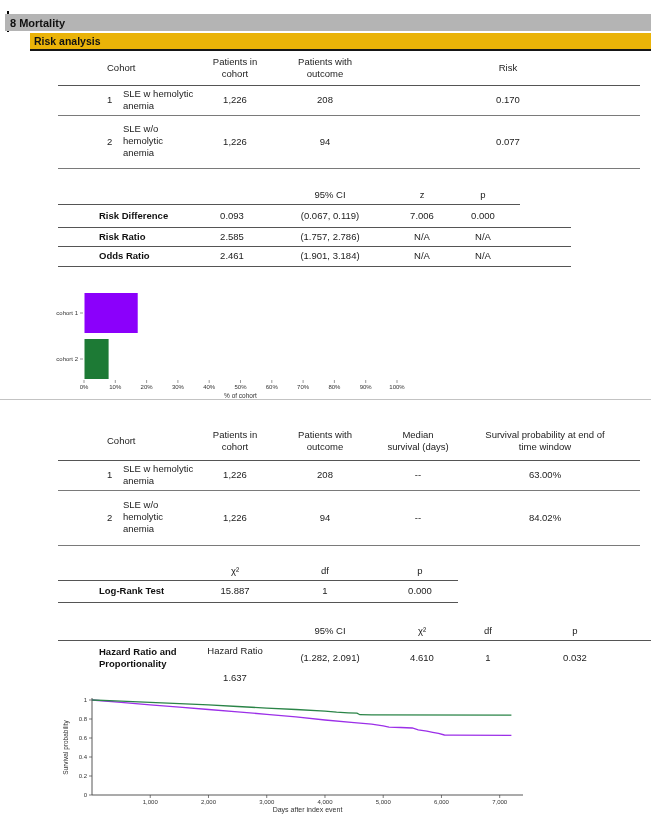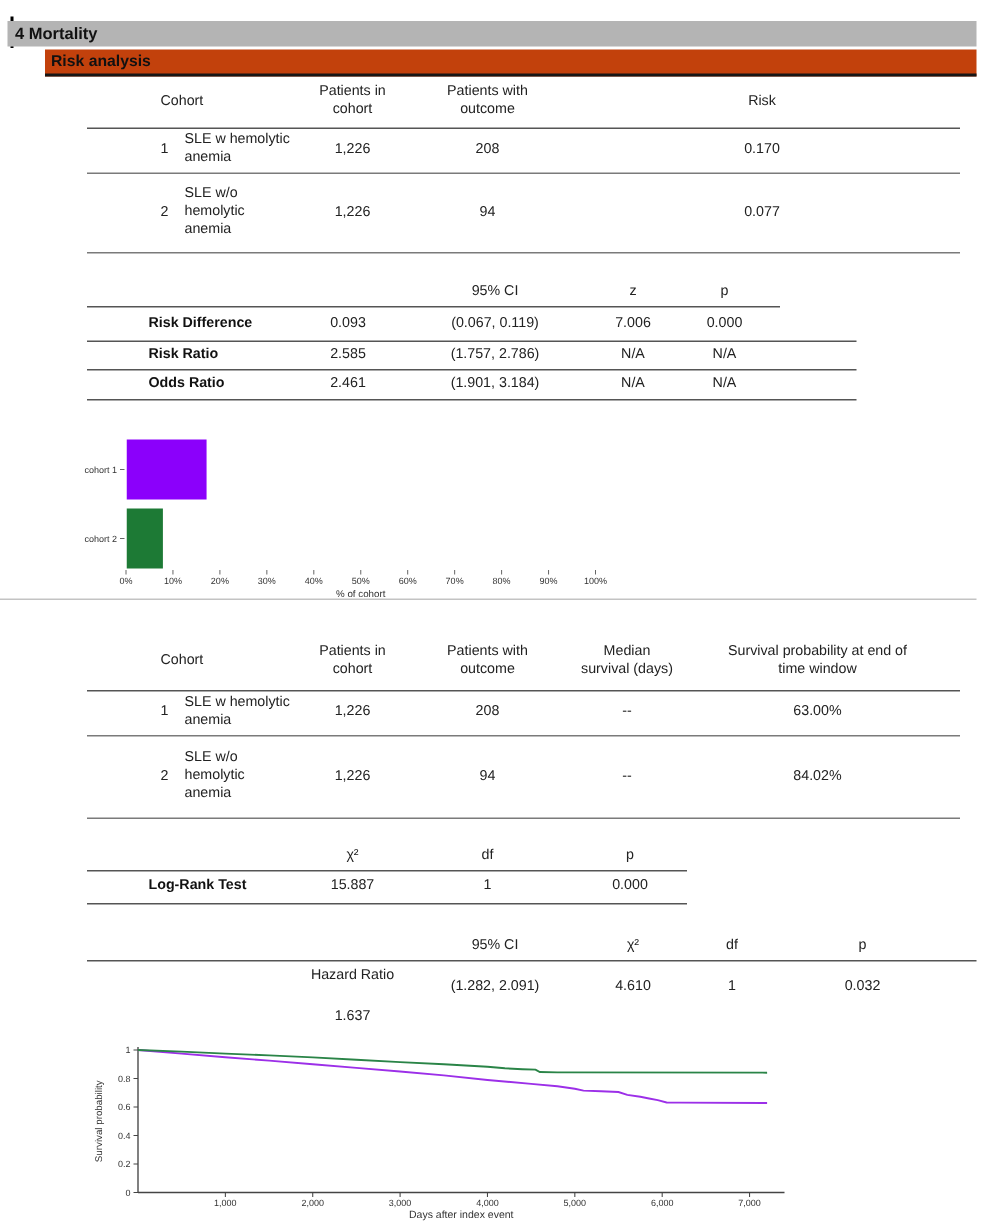--- a/index.html
+++ b/index.html
@@ -2,21 +2,21 @@
 <html><head>
 <meta charset="utf-8">
 <style>
   html,body{margin:0;padding:0;background:#fff;}
   .page{position:relative;width:666px;height:817px;background:#fff;overflow:hidden;
         font-family:"Liberation Sans",sans-serif;color:#222;}
   .caret{position:absolute;left:7px;top:11px;width:1.5px;height:21px;background:#000;}
   .secbar{position:absolute;left:5px;top:14px;width:646px;height:17px;background:#b4b4b4;
           display:flex;align-items:center;}
   .secbar span{font-size:11px;font-weight:bold;color:#111;padding-left:5px;}
-  .subbar{position:absolute;left:30px;width:621px;height:16px;background:#c2410c;
+  .subbar{position:absolute;left:30px;width:621px;height:16px;background:#eab308;
           border-bottom:2px solid #161616;display:flex;align-items:center;}
   .subbar span{font-size:10.5px;font-weight:bold;color:#111;padding-left:4px;}
   .row{position:absolute;left:58px;}
   .rule{border-bottom:1px solid #555;}
   .rule-lt{border-bottom:1px solid #7a7a7a;}
   .cell{position:absolute;top:50%;transform:translateY(-50%);font-size:9.5px;color:#222;
         text-align:center;line-height:1.3;white-space:pre-line;}
   .b{font-weight:bold;color:#111;}
   .left{text-align:left;margin-left:41px;}
   
@@ -52,21 +52,21 @@
   #km-chart{left:0;top:689px;}
 </style>
 </head>
 <body>
 
 <div class="page">
 
   <div class="caret"></div>
 
   <div class="secbar">
-    <span>4 Mortality</span>
+    <span>8 Mortality</span>
   </div>
 
   <div class="subbar" style="top:33px;">
     <span>Risk analysis</span>
   </div>
 
   <div class="row rule" style="top:50px;height:35px;width:582px;">
     <div class="cell left c-cohort">Cohort</div>
     <div class="cell cB">Patients in cohort</div>
     <div class="cell cC">Patients with outcome</div>
@@ -194,20 +194,22 @@
   </div>
 
   <div class="row rule" style="top:621px;height:19px;width:593px;">
     <div class="cell h-hr">Hazard Ratio</div>
     <div class="cell h-ci">95% CI</div>
     <div class="cell h-chi">χ²</div>
     <div class="cell h-df">df</div>
     <div class="cell h-p">p</div>
   </div>
   <div class="row" style="top:640px;height:35px;width:593px;">
+    <div class="cell left b h-label">Hazard Ratio and
+Proportionality</div>
     <div class="cell h-hr">1.637</div>
     <div class="cell h-ci">(1.282, 2.091)</div>
     <div class="cell h-chi">4.610</div>
     <div class="cell h-df">1</div>
     <div class="cell h-p">0.032</div>
   </div>
 
   <svg id="km-chart" width="666" height="126" viewBox="0 0 666 126">
       <line x1="92" y1="9" x2="92" y2="106" stroke="#444" stroke-width="0.9"></line>
       <line x1="92" y1="106" x2="523" y2="106" stroke="#444" stroke-width="0.9"></line>

